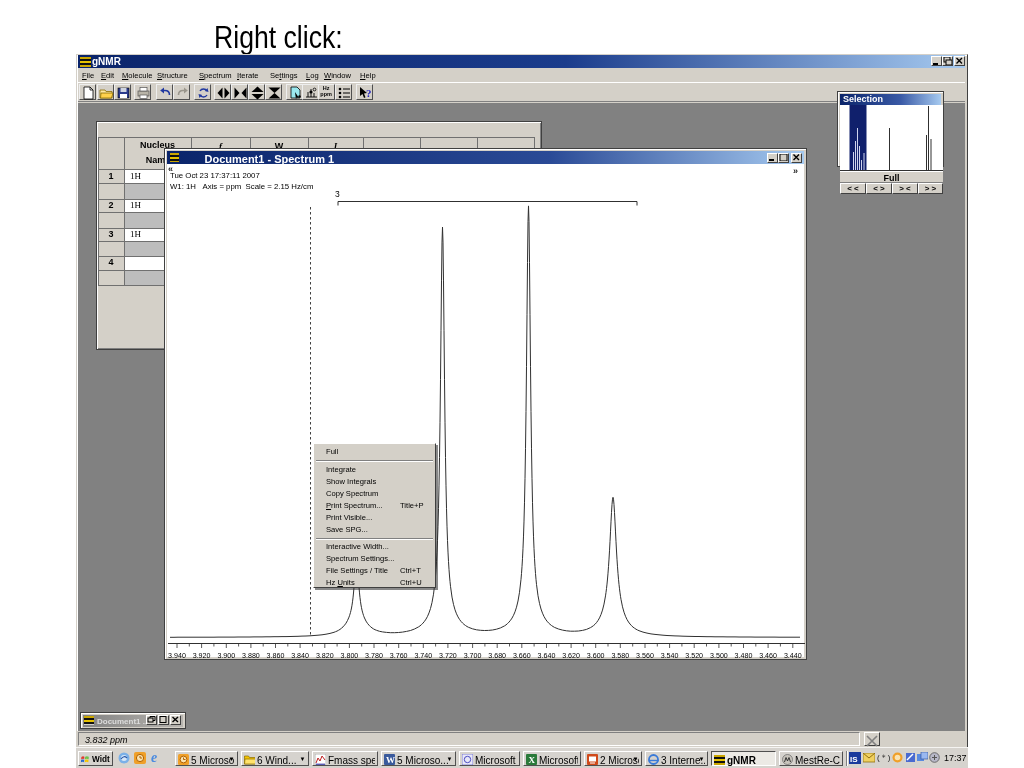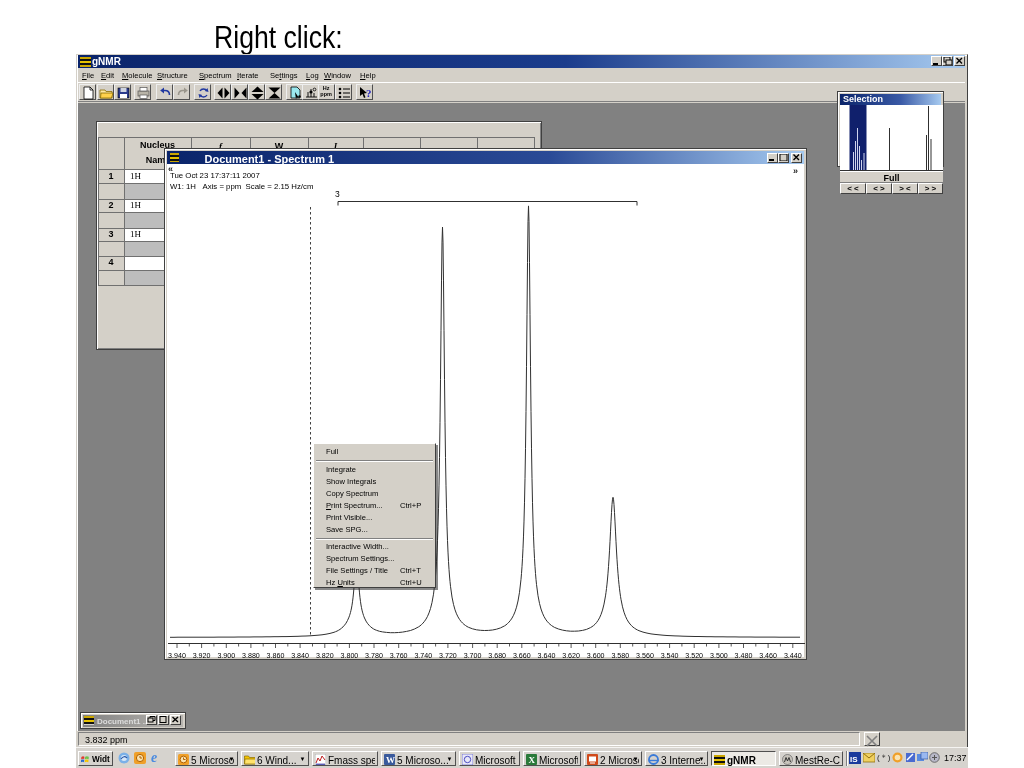--- a/index.html
+++ b/index.html
@@ -59,21 +59,21 @@
   border-top:1px solid #808080; border-bottom:1px solid #fff; }
 
 #selwin { left:837px; top:91px; width:107px; height:76px; background:#d4d0c8;
   border:1px solid #404040; box-shadow:inset 1px 1px 0 #fff; z-index:7; }
 #seltitle { position:absolute; left:2px; top:2px; right:2px; height:11px;
   background:linear-gradient(to right,#0a246a,#3a5aa6 60%,#a6caf0); }
 #seltitle .txt { position:absolute; left:3px; top:0px; color:#fff; font-weight:bold; font-size:9px; }
 
 #minidoc { left:80px; top:712px; width:106px; height:17px; background:#d4d0c8;
   border:1px solid #404040; box-shadow:inset 1px 1px 0 #fff; z-index:4; }
-#statusbar { left:77px; top:731px; width:739px; height:16px; background:#d4d0c8; z-index:5; }
+#statusbar { left:77px; top:731px; width:739px; height:16px; background:#d4d0c8; z-index:5;font-style:italic; }
 #taskbar { left:76px; top:747px; width:892px; height:21px; background:#d6d3ce;
   border-top:1px solid #f5f4f2; z-index:8; font-size:9px; }
 .tkbtn { position:absolute; top:3px; height:15px; background:#d6d3ce;
   border-top:1px solid #fff; border-left:1px solid #fff;
   border-right:1px solid #505050; border-bottom:1px solid #505050;
   font-size:9px; color:#000; }
 .tkbtn .lbl { position:absolute; left:15px; right:2px; top:2.5px; white-space:nowrap; overflow:hidden; font-size:10px; }
 .tico { position:absolute; left:2px; top:1.5px; width:11px; height:11px; }
 </style>
 </head>
@@ -335,21 +335,21 @@
 <div class="abs" style="left:170px;top:181.5px;z-index:3;font-size:7.8px;color:#000">W1: 1H&nbsp;&nbsp;&nbsp;Axis = ppm&nbsp; Scale = 2.15 Hz/cm</div>
 <div class="abs" style="left:335px;top:189px;z-index:3;font-size:8.5px;color:#000">3</div>
 
 <div class="abs" id="ctxmenu">
   <div class="mi" style="top:3px">Full</div>
   <div class="sep" style="top:15.5px"></div>
   <div class="mi" style="top:21px">Integrate</div>
   <div class="mi" style="top:33px">Show Integrals</div>
   <div class="mi" style="top:45px">Copy Spectrum</div>
   <div class="mi" style="top:57px"><u>P</u>rint Spectrum...</div>
-    <div class="sc" style="top:57px">Ctrl+P</div>
+    <div class="sc" style="top:57px">Title+P</div>
   <div class="mi" style="top:69px">Print Visible...</div>
   <div class="mi" style="top:81px">Save SPG...</div>
   <div class="sep" style="top:93.5px"></div>
   <div class="mi" style="top:98px">Interactive Width...</div>
   <div class="mi" style="top:110px">Spectrum Settings...</div>
   <div class="mi" style="top:122px">File Settings / Title</div>
     <div class="sc" style="top:122px">Ctrl+T</div>
   <div class="mi" style="top:134px">Hz <u>U</u>nits</div>
     <div class="sc" style="top:134px">Ctrl+U</div>
 </div>

